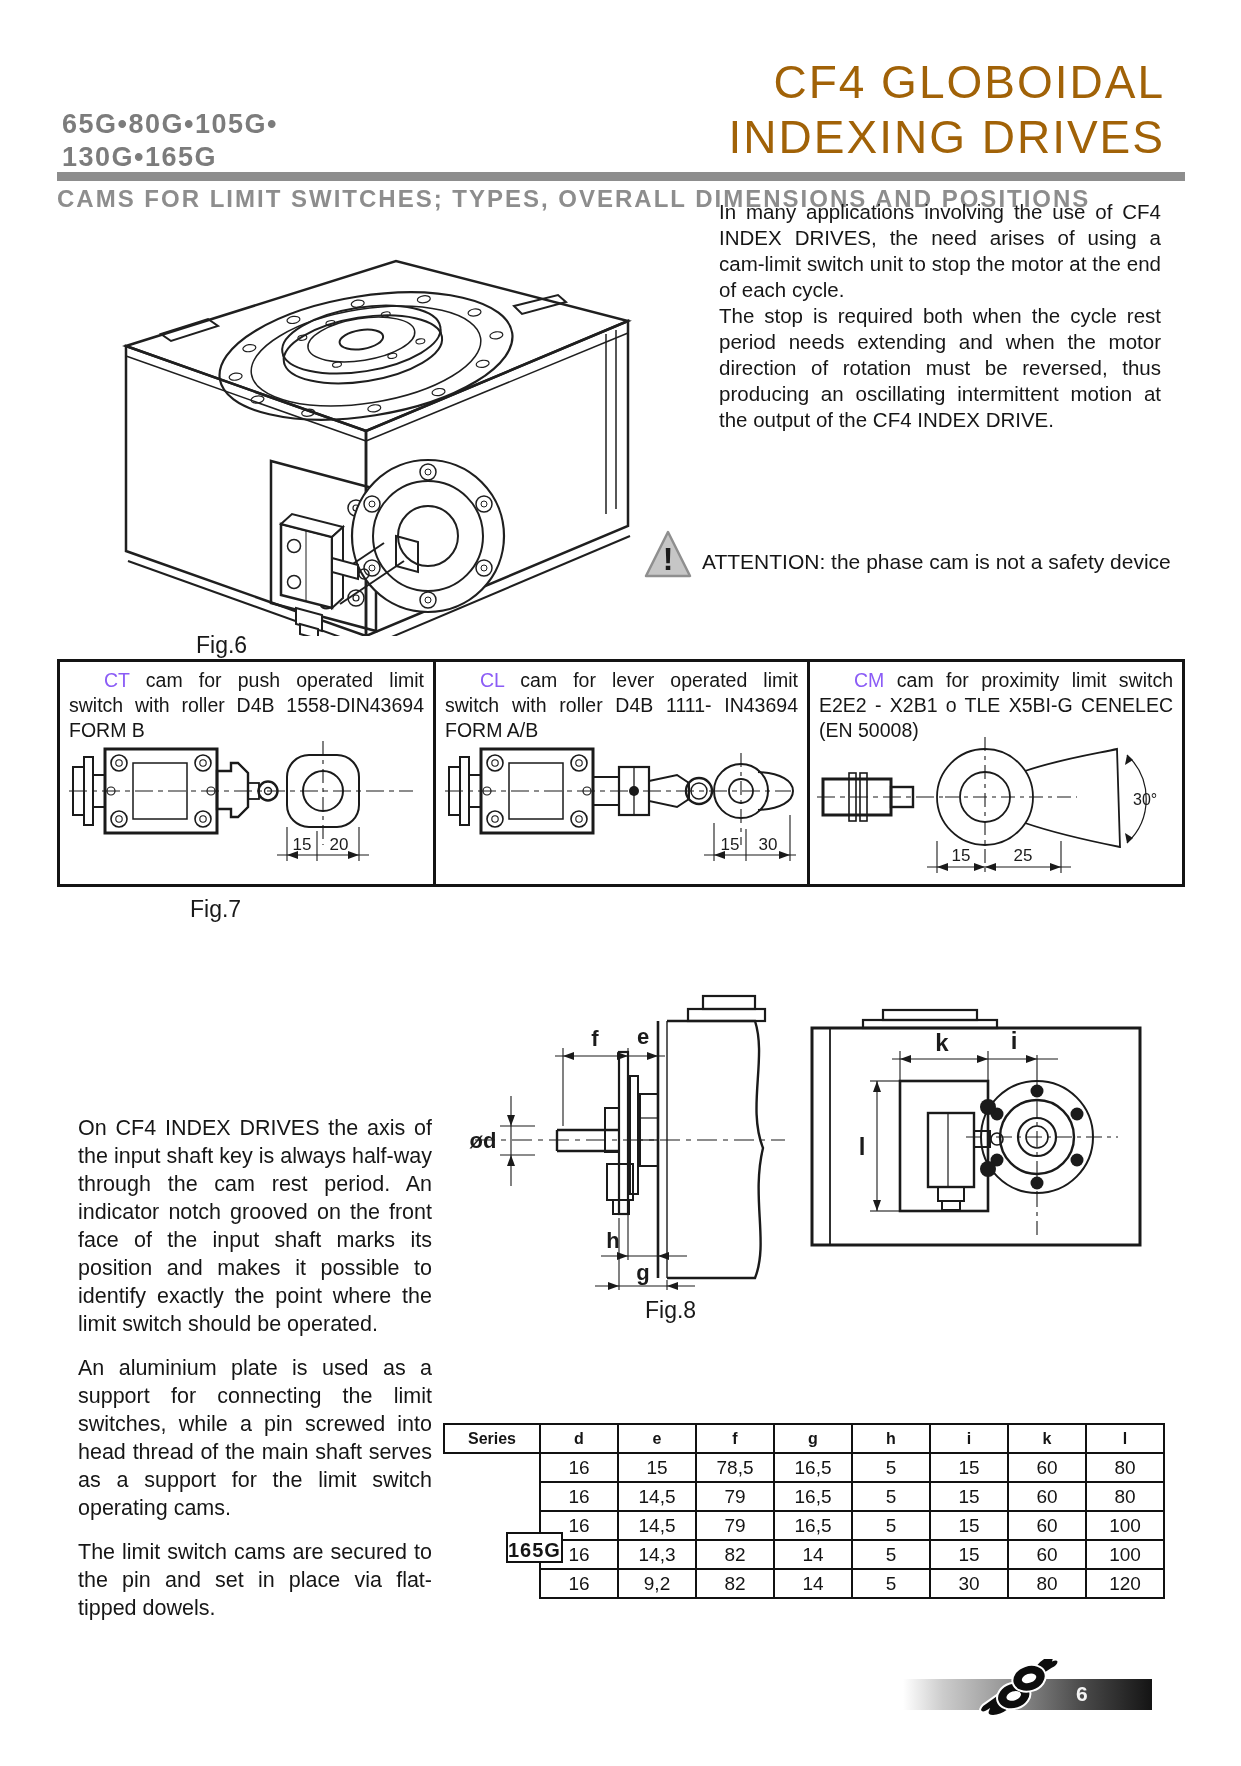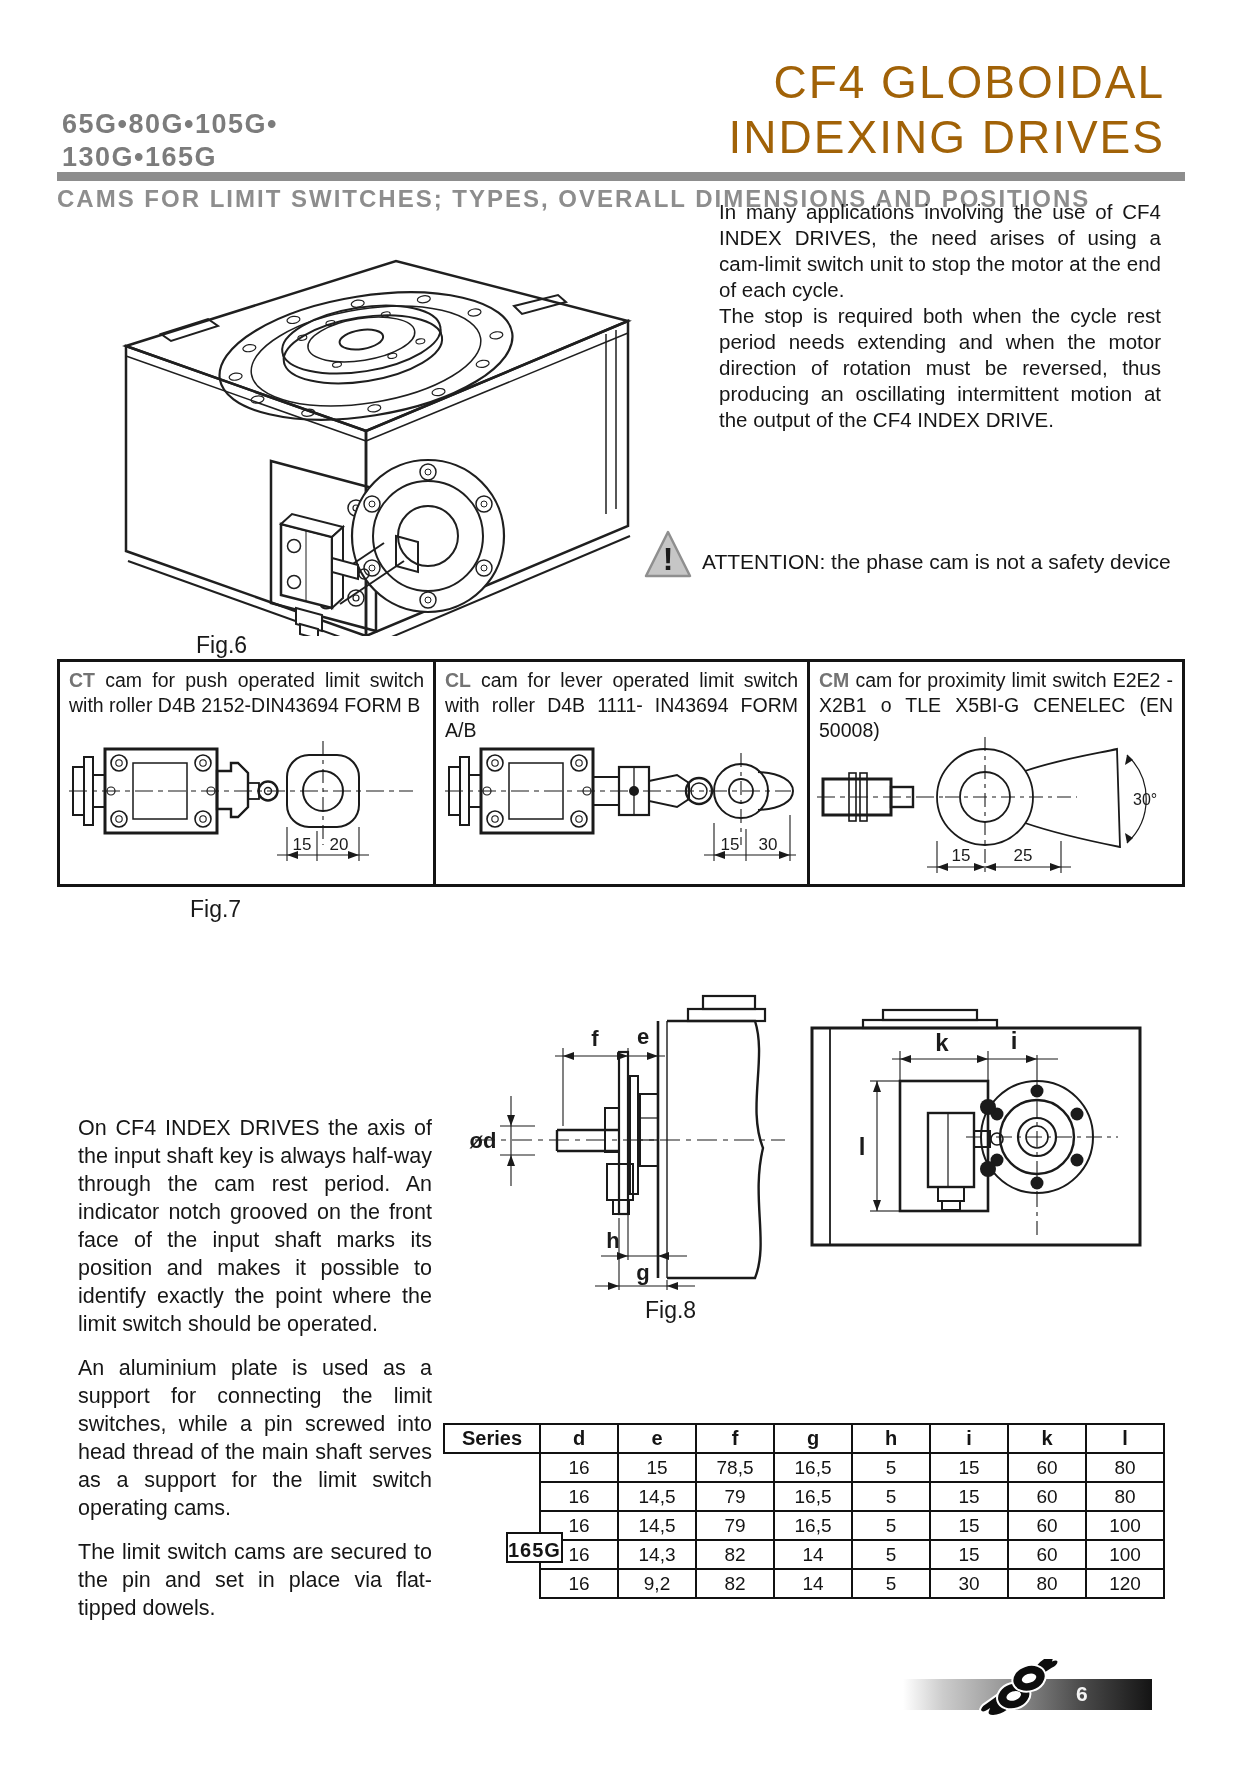--- a/index.html
+++ b/index.html
@@ -29,38 +29,38 @@
   .figlabel{position:absolute;font-size:23px;color:#191919;}
 
   
   .fig7box{position:absolute;left:57px;top:659px;width:1128px;height:228px;
            border:3px solid #141414;box-sizing:border-box;display:flex;}
   .panel{position:relative;box-sizing:border-box;padding:6px 9px 0 9px;}
   .panel.p1{width:375px;}
   .panel.p2{width:376px;border-left:3px solid #141414;}
   .panel.p3{width:377px;border-left:3px solid #141414;}
   .panel p{margin:0;font-size:19.5px;line-height:25px;text-align:justify;color:#161616;}
-  .pcode{color:#737373;font-weight:bold;}
+  .pcode{color:#8b5cf6;font-weight:normal;margin-left:35px;}
   .panel svg{position:absolute;left:5px;bottom:1px;}
 
   
   .bodytext{position:absolute;left:62px;top:1098px;width:386px;text-align:justify;
             font-size:21.5px;line-height:28px;color:#161616;}
   .bodytext p{margin:16px;}
 
   
   .fig8L{position:absolute;left:455px;top:968px;}
   .fig8R{position:absolute;left:800px;top:985px;}
 
   
   table.dims{position:absolute;left:443px;top:1423px;border-collapse:collapse;
              table-layout:fixed;}
   table.dims th,table.dims td{border:2.5px solid #111;text-align:center;padding:0;
              height:27px;font-size:19px;color:#141414;background:#fff;}
-  table.dims th{font-weight:bold;font-size:20px;}
+  table.dims th{font-weight:bold;font-size:16px;}
   table.dims td.series{font-weight:bold;font-size:20px;letter-spacing:1px;}
   table.dims col.c0{width:96px;} table.dims col.cn{width:78px;}
 
   
   .footbar{position:absolute;left:903px;top:1679px;width:249px;height:31px;
            background:linear-gradient(90deg,#ffffff 0%,#cccccc 16%,#999999 40%,#4a4a4a 72%,#141414 100%);}
   .pagenum{position:absolute;left:1076px;top:1682px;color:#f4f4f4;font-size:21px;font-weight:bold;}
   .brandlogo{position:absolute;left:972px;top:1659px;}
 </style>
 </head>
@@ -174,21 +174,21 @@
     <path d="M25,4 L47,48 L3,48 Z" fill="#c6c6c6" stroke="#8f8f8f" stroke-width="2.5" stroke-linejoin="round"></path>
     <text x="25" y="42" text-anchor="middle" font-size="32" font-weight="bold" fill="#111">!</text>
   </svg>
   <div class="attention-text">ATTENTION: the phase cam is not a safety device</div>
 
   <div class="fig7box">
 
     <div class="panel p1">
       <p>
         <span class="pcode">CT</span>
-        <span>cam for push operated limit switch with roller D4B 2152-DIN43694 FORM B</span>
+        <span>cam for push operated limit switch with roller D4B 1558-DIN43694 FORM B</span>
       </p>
       <svg width="356" height="150" viewBox="0 0 356 150">
         <g stroke="#1a1a1a" fill="none">
           <line x1="4" y1="58" x2="348" y2="58" stroke-dasharray="18 5 5 5" stroke-width="1.2"></line>
           <rect x="8" y="34" width="11" height="48" stroke-width="2"></rect>
           <rect x="19" y="24" width="9" height="68" stroke-width="2"></rect>
           <rect x="28" y="42" width="12" height="32" stroke-width="2"></rect>
           <rect x="40" y="16" width="112" height="84" stroke-width="3"></rect>
           <rect x="68" y="30" width="54" height="56" stroke-width="1.5"></rect>
           <circle cx="54" cy="30" r="8" stroke-width="1.6"></circle>

